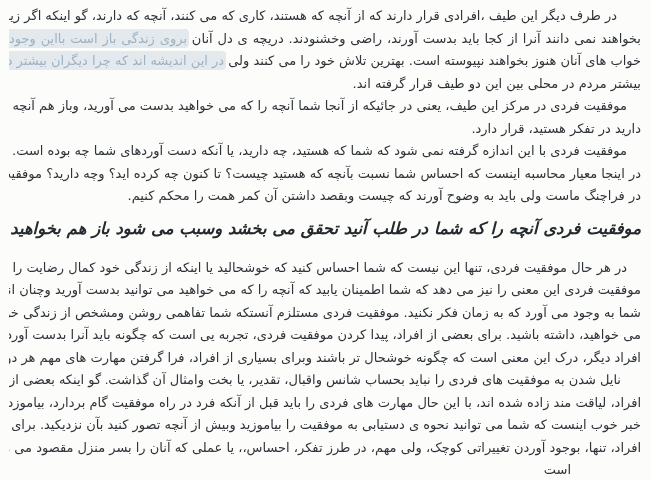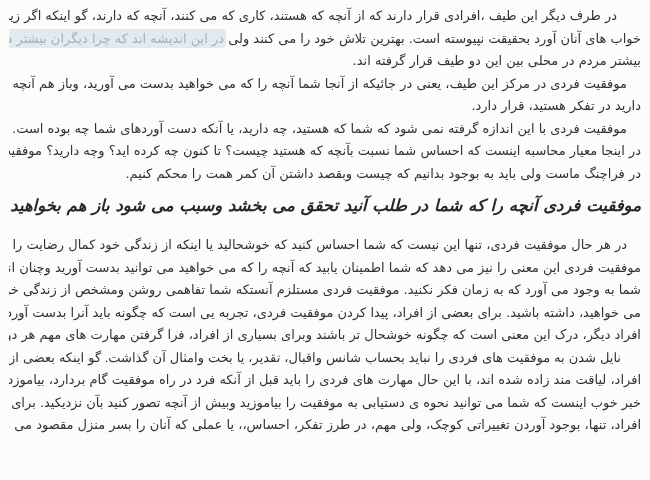--- a/index.html
+++ b/index.html
@@ -60,42 +60,44 @@
     border-radius: 2px;
   }
 </style>
 </head>
 <body>
 
 <div class="page">
   <div class="textblock" id="textblock">
       <div class="para body">
         <div class="line justify" style="padding-right: 24px;"><span class="seg">در طرف دیگر این طیف ،افرادی قرار دارند که از آنچه که هستند، کاری که می کنند، آنچه که دارند، گو اینکه اگر زیاد تر</span></div>
-        <div class="line justify"><span class="seg">خواب های آنان آورد بحقیقت نپیوسته است. بهترین تلاش خود را می کنند ولی </span><span class="seg faded">در این اندیشه اند که چرا دیگران بیشتر دارند.</span></div>
+        <div class="line justify"><span class="seg">بخواهند نمی دانند آنرا از کجا باید بدست آورند، راضی وخشنودند. دریچه ی دل آنان </span><span class="seg faded">بروی زندگی باز است بااین وجود</span></div>
+        <div class="line justify"><span class="seg">خواب های آنان هنوز بخواهند نپیوسته است. بهترین تلاش خود را می کنند ولی </span><span class="seg faded">در این اندیشه اند که چرا دیگران بیشتر دارند.</span></div>
         <div class="line right"><span class="seg">بیشتر مردم در محلی بین این دو طیف قرار گرفته اند.</span></div>
       </div>
       <div class="para body">
         <div class="line justify" style="padding-right: 14px;"><span class="seg">موفقیت فردی در مرکز این طیف، یعنی در جائیکه از آنجا شما آنچه را که می خواهید بدست می آورید، وباز هم آنچه را که</span></div>
         <div class="line right"><span class="seg">دارید در تفکر هستید، قرار دارد.</span></div>
       </div>
       <div class="para body">
         <div class="line justify" style="padding-right: 14px;"><span class="seg">موفقیت فردی با این اندازه گرفته نمی شود که شما که هستید، چه دارید، یا آنکه دست آوردهای شما چه بوده است. بلکه،</span></div>
         <div class="line justify"><span class="seg">در اینجا معیار محاسبه اینست که احساس شما نسبت بآنچه که هستید چیست؟ تا کنون چه کرده اید؟ وچه دارید؟ موفقیت فردی</span></div>
-        <div class="line right"><span class="seg">در فراچنگ ماست ولی باید به بوجود بدانیم که چیست وبقصد داشتن آن کمر همت را محکم کنیم.</span></div>
+        <div class="line right"><span class="seg">در فراچنگ ماست ولی باید به وضوح آورند که چیست وبقصد داشتن آن کمر همت را محکم کنیم.</span></div>
       </div>
       <div class="para calligraphy">
         <div class="line center"><span class="seg">موفقیت فردی آنچه را که شما در طلب آنید تحقق می بخشد وسبب می شود باز هم بخواهید .</span></div>
       </div>
       <div class="para body">
         <div class="line justify" style="padding-right: 14px;"><span class="seg">در هر حال موفقیت فردی، تنها این نیست که شما احساس کنید که خوشحالید یا اینکه از زندگی خود کمال رضایت را دارید.</span></div>
         <div class="line justify"><span class="seg">موفقیت فردی این معنی را نیز می دهد که شما اطمینان یابید که آنچه را که می خواهید می توانید بدست آورید وچنان انگیزه یی در</span></div>
         <div class="line justify"><span class="seg">شما به وجود می آورد که به زمان فکر نکنید. موفقیت فردی مستلزم آنستکه شما تفاهمی روشن ومشخص از زندگی خود واز آنچه</span></div>
         <div class="line justify"><span class="seg">می خواهید، داشته باشید. برای بعضی از افراد، پیدا کردن موفقیت فردی، تجربه یی است که چگونه باید آنرا بدست آورد. برای</span></div>
         <div class="line justify"><span class="seg">افراد دیگر، درک این معنی است که چگونه خوشحال تر باشند وبرای بسیاری از افراد، فرا گرفتن مهارت های مهم هر دو شیوه.</span></div>
       </div>
       <div class="para body">
         <div class="line justify" style="padding-right: 20px; font-family: Liberation Serif, serif;"><span class="seg">نایل شدن به موفقیت های فردی را نباید بحساب شانس واقبال، تقدیر، یا بخت وامثال آن گذاشت. گو اینکه بعضی از</span></div>
         <div class="line justify"><span class="seg">افراد، لیاقت مند زاده شده اند، با این حال مهارت های فردی را باید قبل از آنکه فرد در راه موفقیت گام بردارد، بیاموزد وتجربه کند.</span></div>
         <div class="line justify"><span class="seg">خبر خوب اینست که شما می توانید نحوه ی دستیابی به موفقیت را بیاموزید وبیش از آنچه تصور کنید بآن نزدیکید. برای بیشتر</span></div>
         <div class="line justify"><span class="seg">افراد، تنها، بوجود آوردن تغییراتی کوچک، ولی مهم، در طرز تفکر، احساس،، یا عملی که آنان را بسر منزل مقصود می رساند لازم</span></div>
+        <div class="line right" style="padding-right: 70px;"><span class="seg">است</span></div>
       </div>
     </div>
 </div>
 
 </body></html>

